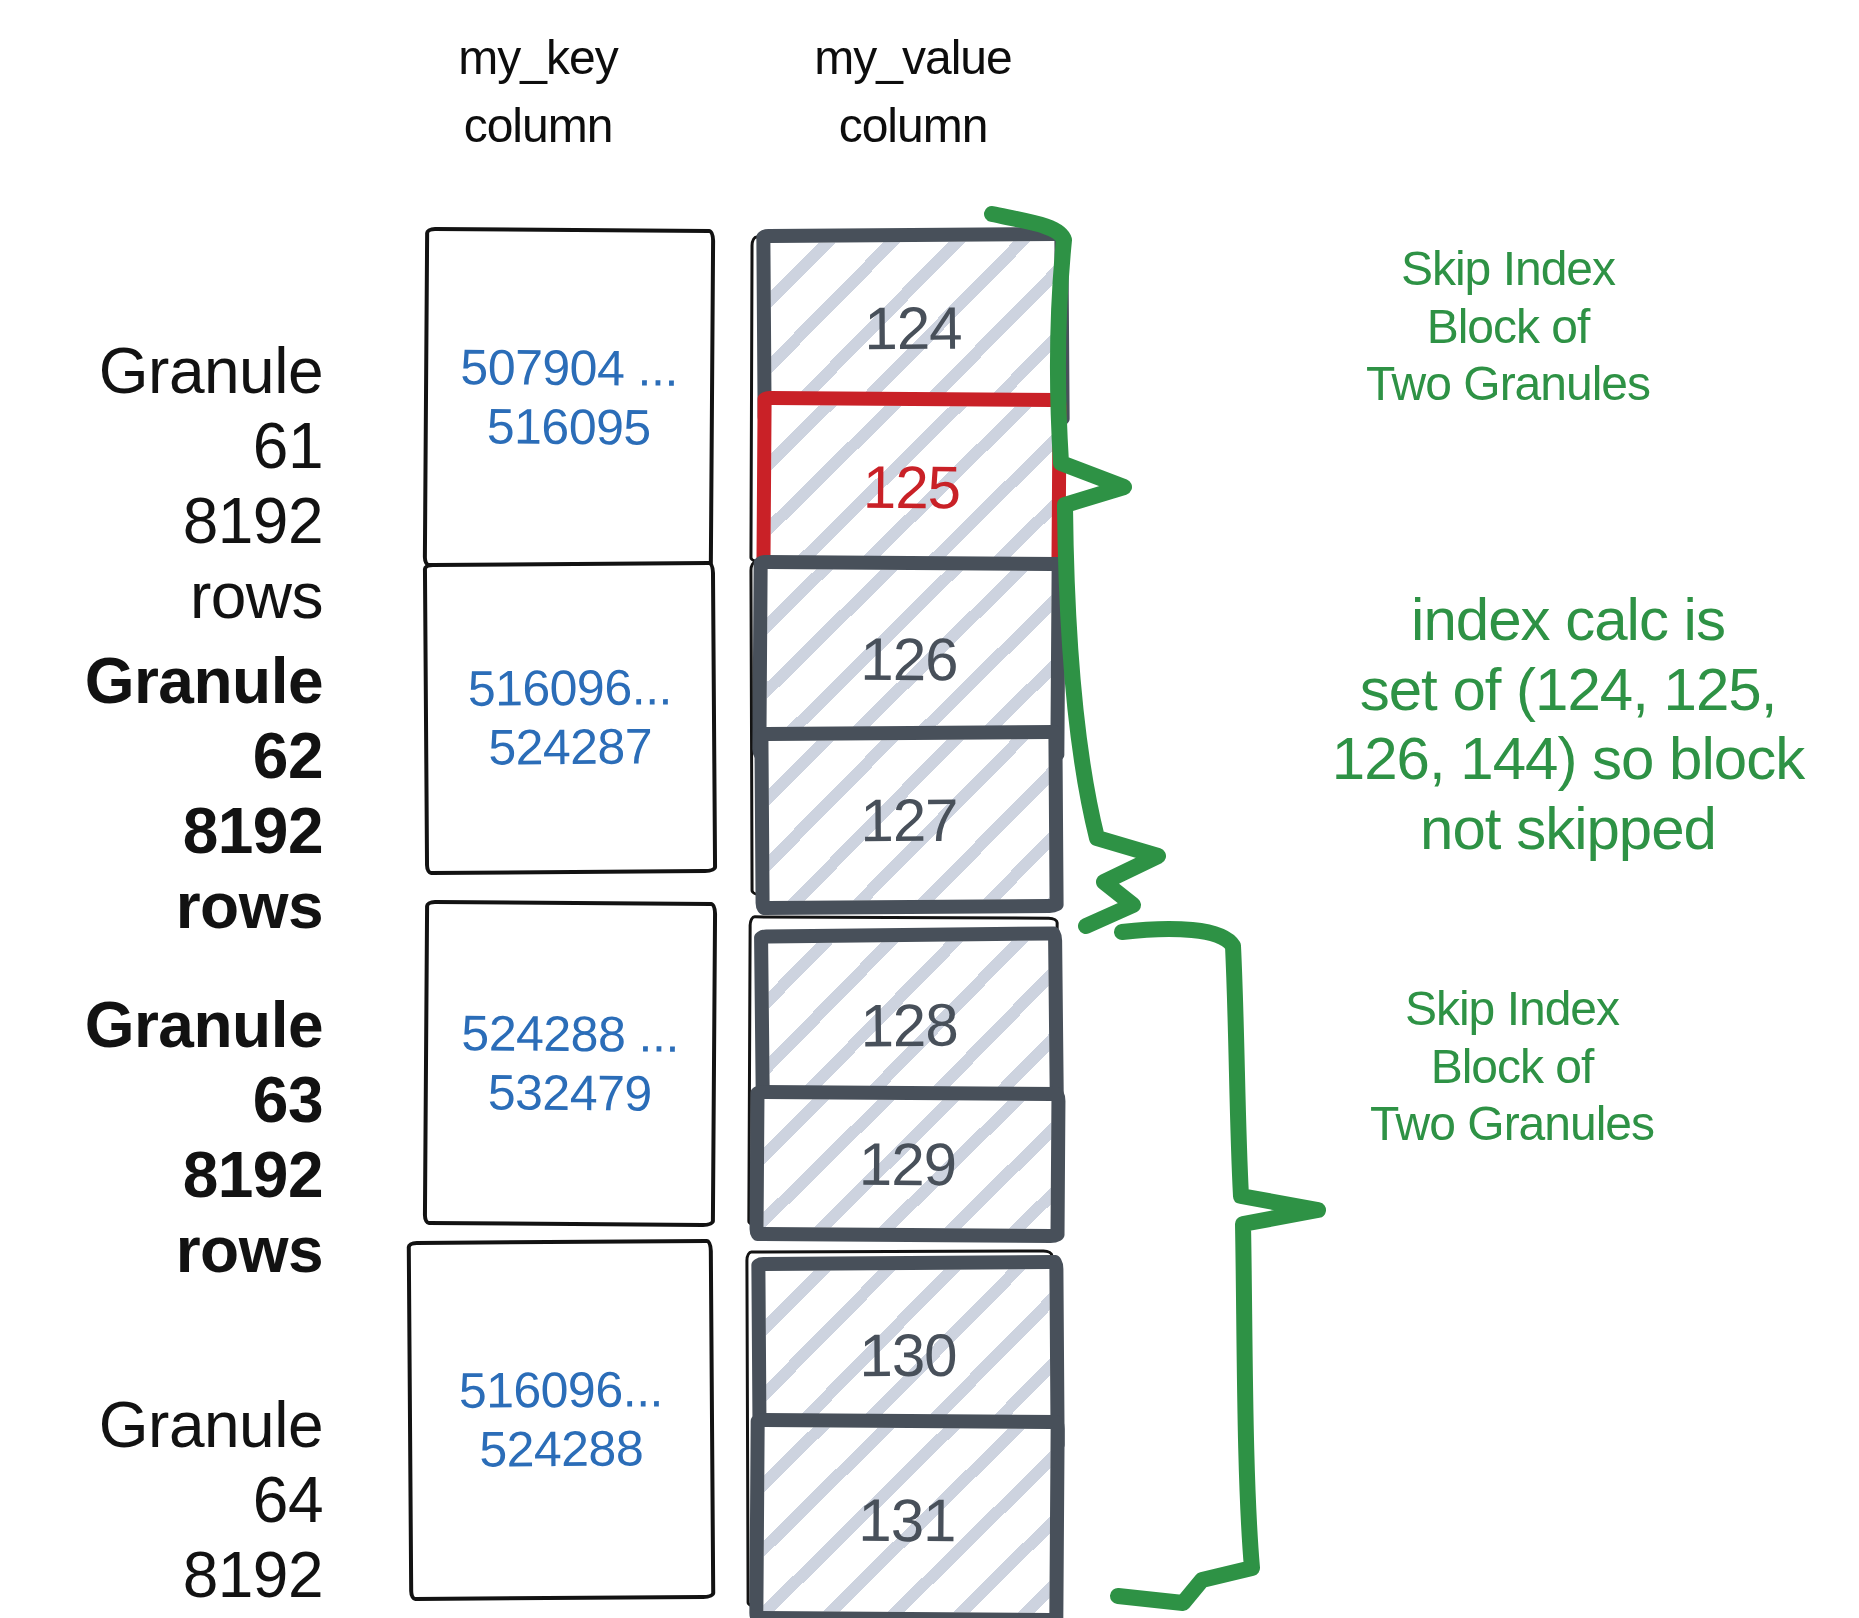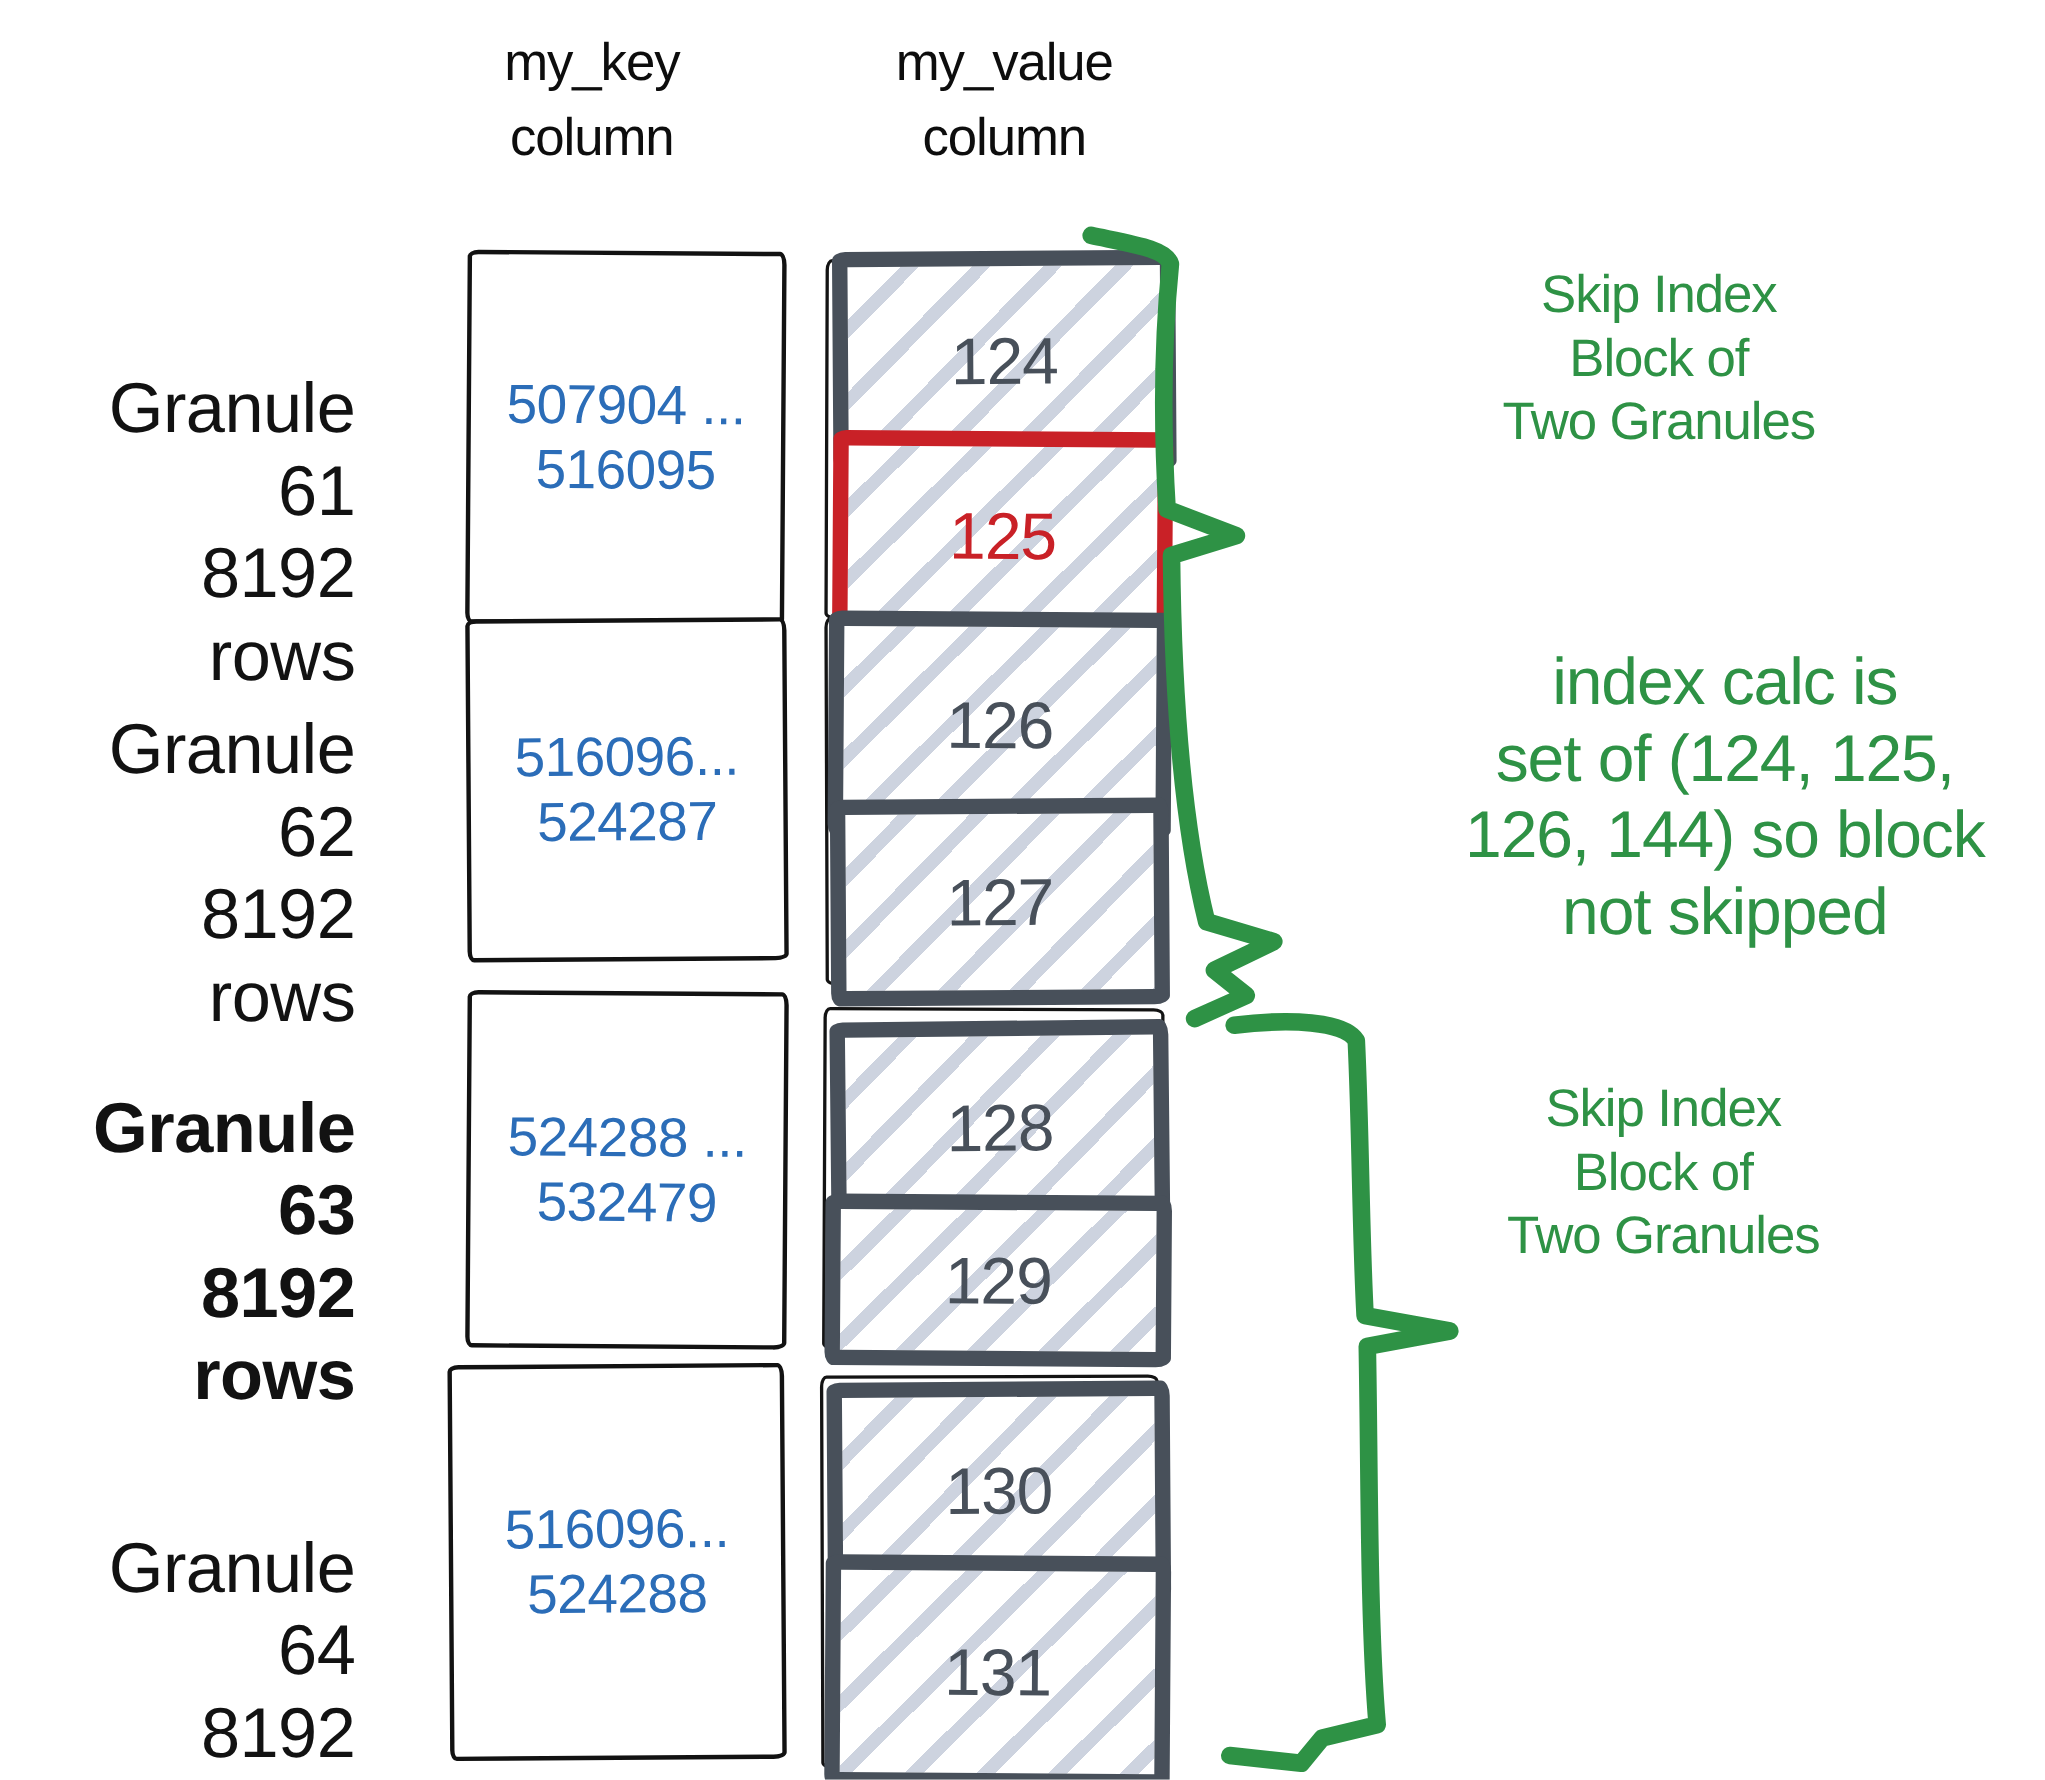--- a/index.html
+++ b/index.html
@@ -54,21 +54,21 @@
 
 <div class="canvas">
 
   <div class="abs col-header" style="left:388px;top:24px;width:300px;">my_key
 column</div>
   <div class="abs col-header" style="left:763px;top:24px;width:300px;">my_value
 column</div>
 
   <div class="abs granule-label" style="left:33px;top:334px;width:290px;">Granule 61
 8192 rows</div>
-  <div class="abs granule-label" style="left:33px;top:644px;width:290px;">Granule 62
+  <div class="abs granule-label" style="left:33px;top:644px;width:290px;font-weight:bold;">Granule 62
 8192 rows</div>
   <div class="abs granule-label" style="left:33px;top:988px;width:290px;font-weight:bold;">Granule 63
 8192 rows</div>
   <div class="abs granule-label" style="left:33px;top:1388px;width:290px;">Granule 64
 8192 rows</div>
 
   <div class="abs key-box rot-r" style="left:424px;top:228px;width:282px;height:332px;">
     <div class="key-range">507904 ...
 516095</div>
   </div>

